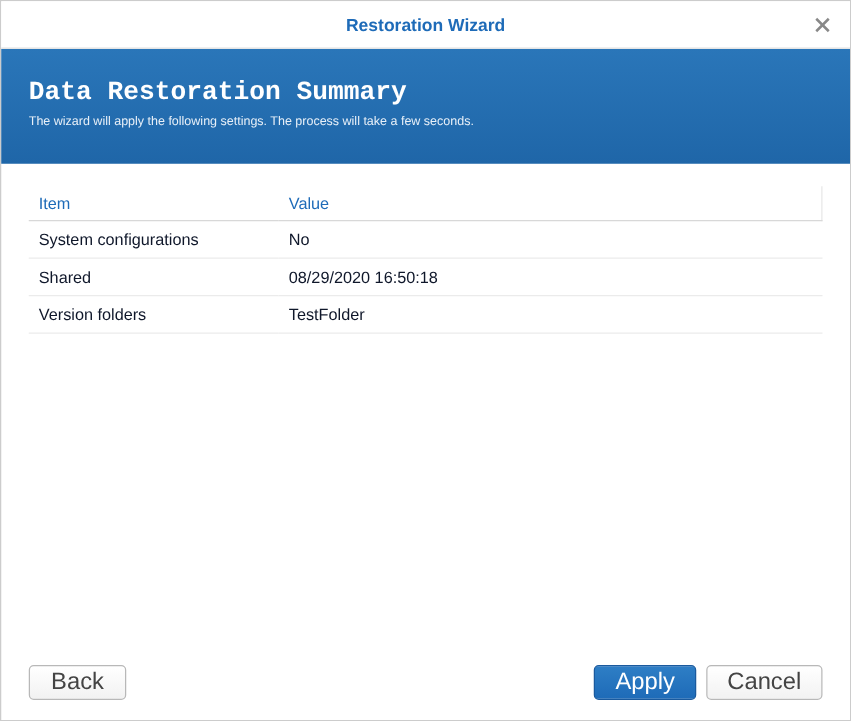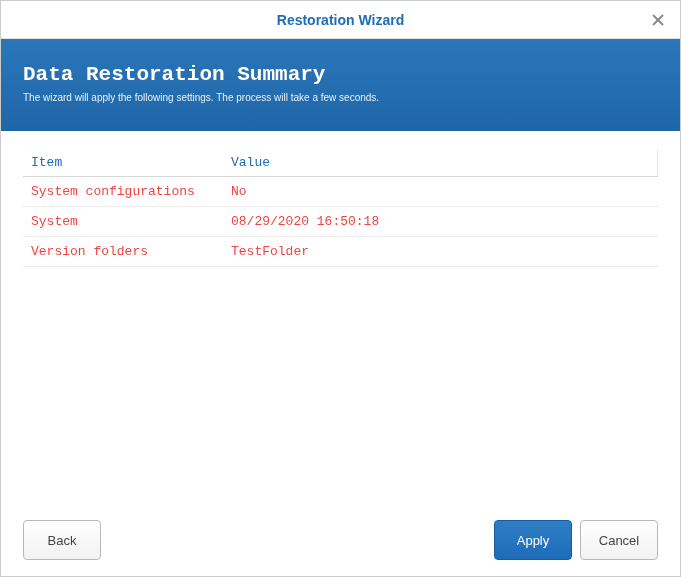--- a/index.html
+++ b/index.html
@@ -70,53 +70,52 @@
     }
     .content {
       flex: 1;
       padding: 18px 22px 10px 22px;
       overflow: auto;
     }
     .summary-table {
       width: 100%;
       border-collapse: collapse;
       font-size: 13px;
-      font-family: Liberation Mono, monospace;
     }
     .summary-table thead th {
       text-align: left;
       color: #1e6bb8;
       font-weight: normal;
       padding: 6px 8px;
       border-bottom: 1px solid #d8d8d8;
     }
     .summary-table thead th:first-child {
       width: 200px;
     }
     .summary-table thead th:last-child {
       border-right: 1px solid #e8e8e8;
     }
     .summary-table tbody td {
       padding: 7px 8px;
-      color: #ef4444;
+      color: #0f172a;
       border-bottom: 1px solid #ebebeb;
     }
     .footer {
       padding: 14px 22px 16px 22px;
       display: flex;
       align-items: center;
     }
     .footer-spacer {
       flex: 1;
     }
     .btn {
       min-width: 78px;
-      height: 40px;
+      height: 28px;
       padding: 0 16px;
-      font-size: 13px;
+      font-size: 19px;
       border-radius: 4px;
       cursor: pointer;
       border: 1px solid #b8b8b8;
       background: linear-gradient(to bottom, #ffffff, #f2f2f2);
       color: #444;
     }
     .btn + .btn {
       margin-left: 8px;
     }
     .btn-primary {
@@ -153,21 +152,21 @@
           <th>Item</th>
           <th>Value</th>
         </tr>
       </thead>
       <tbody>
         <tr>
           <td>System configurations</td>
           <td>No</td>
         </tr>
         <tr>
-          <td>System</td>
+          <td>Shared</td>
           <td>08/29/2020 16:50:18</td>
         </tr>
         <tr>
           <td>Version folders</td>
           <td>TestFolder</td>
         </tr>
       </tbody>
     </table>
   </div>
 

